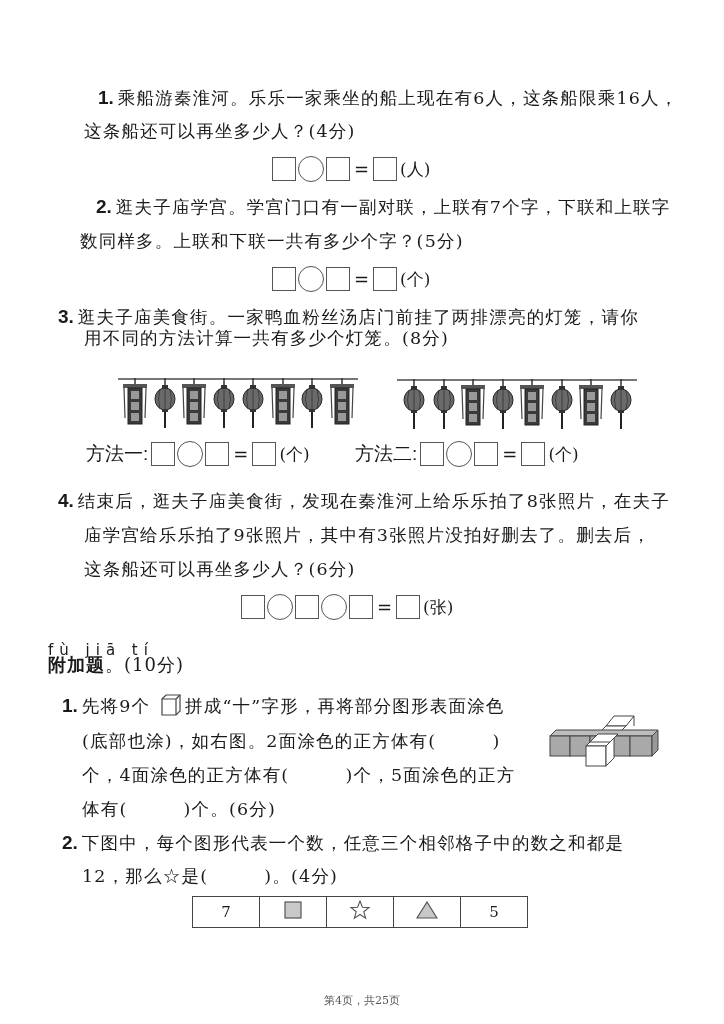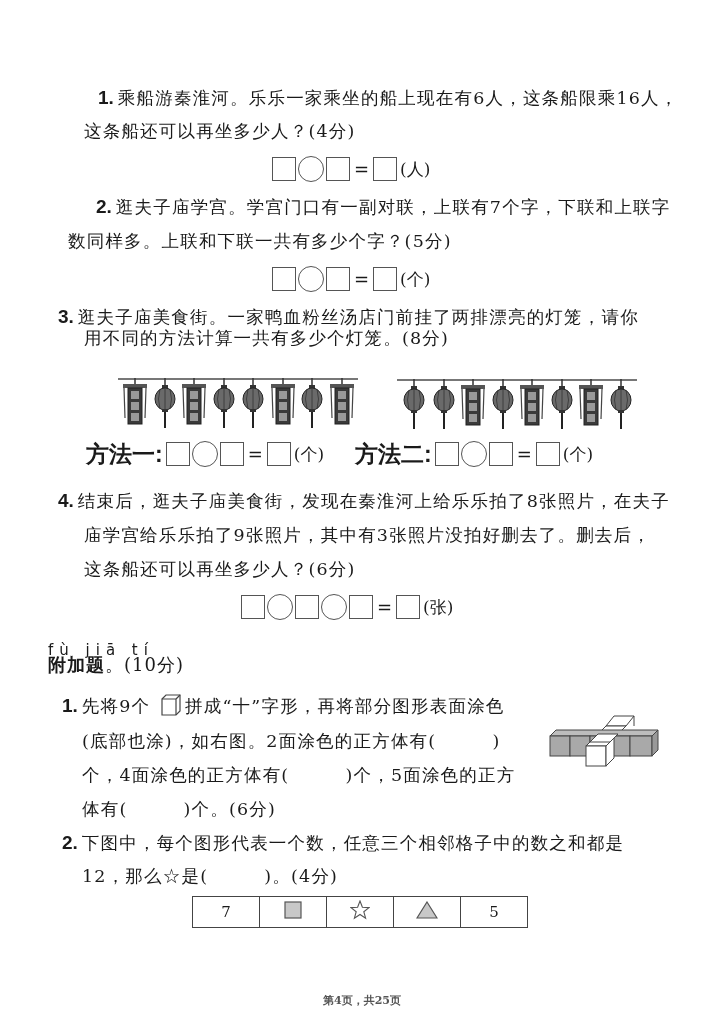--- a/index.html
+++ b/index.html
@@ -5,21 +5,21 @@
   html,body{margin:0;padding:0;background:#fff;}
   body{width:724px;height:1024px;position:relative;overflow:hidden;font-family:"DejaVu Serif","Liberation Serif",serif;color:#1a1a1a;}
   .abs{position:absolute;}
   .qline{position:absolute;font-size:17.5px;letter-spacing:1.2px;white-space:nowrap;line-height:24px;}
   .qnum{font-family:"Liberation Sans","DejaVu Sans",sans-serif;font-weight:bold;font-size:19px;letter-spacing:0;margin-right:4px;}
   .eq{position:absolute;display:flex;align-items:center;height:28px;}
   .box{width:24px;height:24px;border:1.5px solid #555;box-sizing:border-box;margin:0 1px;display:inline-block;}
   .circ{width:26px;height:26px;border:1.5px solid #555;border-radius:50%;box-sizing:border-box;margin:0 1px;display:inline-block;}
   .eqs{font-size:18px;margin:0 3px;}
   .unit{font-size:17px;margin-left:2px;}
-  .method-label{font-family:"Liberation Sans","DejaVu Sans",sans-serif;font-weight:bold;font-size:23px;margin-right:2px;}
+  .method-label{font-family:"Liberation Sans","DejaVu Sans",sans-serif;font-weight:normal;font-size:19px;margin-right:2px;}
   .lantern-row{position:absolute;height:58px;}
   .lantern-row .rope{position:absolute;left:0;right:0;top:3px;height:1.5px;background:#777;}
   .lantern{position:absolute;top:3px;}
   .bonus-pinyin{position:absolute;font-family:"DejaVu Sans",sans-serif;font-size:15px;letter-spacing:6px;}
   .bonus-title{position:absolute;font-size:18px;letter-spacing:1px;}
   .bonus-title b{font-family:Liberation Sans, sans-serif;}
   table.seq{position:absolute;border-collapse:collapse;}
   table.seq td{border:1.5px solid #444;width:66px;height:30px;text-align:center;font-size:15px;padding:0;}
   .footer{position:absolute;left:0;width:724px;text-align:center;font-size:11px;color:#555;}
 </style>
@@ -35,21 +35,21 @@
   <span class="circ"></span>
   <span class="box"></span>
   <span class="eqs">=</span>
   <span class="box"></span>
   <span class="unit">(人)</span>
 </div>
 
 <div class="qline" style="left:58px;top:195px;margin-left:38px;">
   <span class="qnum">2.</span><span>逛夫子庙学宫。学宫门口有一副对联，上联有7个字，下联和上联字</span>
 </div>
-<div class="qline" style="left:68px;top:229px;text-align:right;">数同样多。上联和下联一共有多少个字？(5分)</div>
+<div class="qline" style="left:80px;top:229px;text-align:right;">数同样多。上联和下联一共有多少个字？(5分)</div>
 <div class="eq" style="left:271px;top:265px;">
   <span class="box"></span>
   <span class="circ"></span>
   <span class="box"></span>
   <span class="eqs">=</span>
   <span class="box"></span>
   <span class="unit">(个)</span>
 </div>
 
 <div class="qline" style="left:58px;top:305px;">
@@ -303,13 +303,13 @@
     <td>
       <svg width="22" height="18" viewBox="0 0 22 18">
             <polygon points="11,1 21,17 1,17" fill="#c8c8c8" stroke="#555" stroke-width="1.2"></polygon>
           </svg>
     </td>
     <td><span>5</span></td>
   </tr>
 </tbody>
   </table>
 
-<div class="footer" style="top:993px;font-weight:bold;">第4页，共25页</div>
+<div class="footer" style="top:993px;">第4页，共25页</div>
 
 </body></html>

